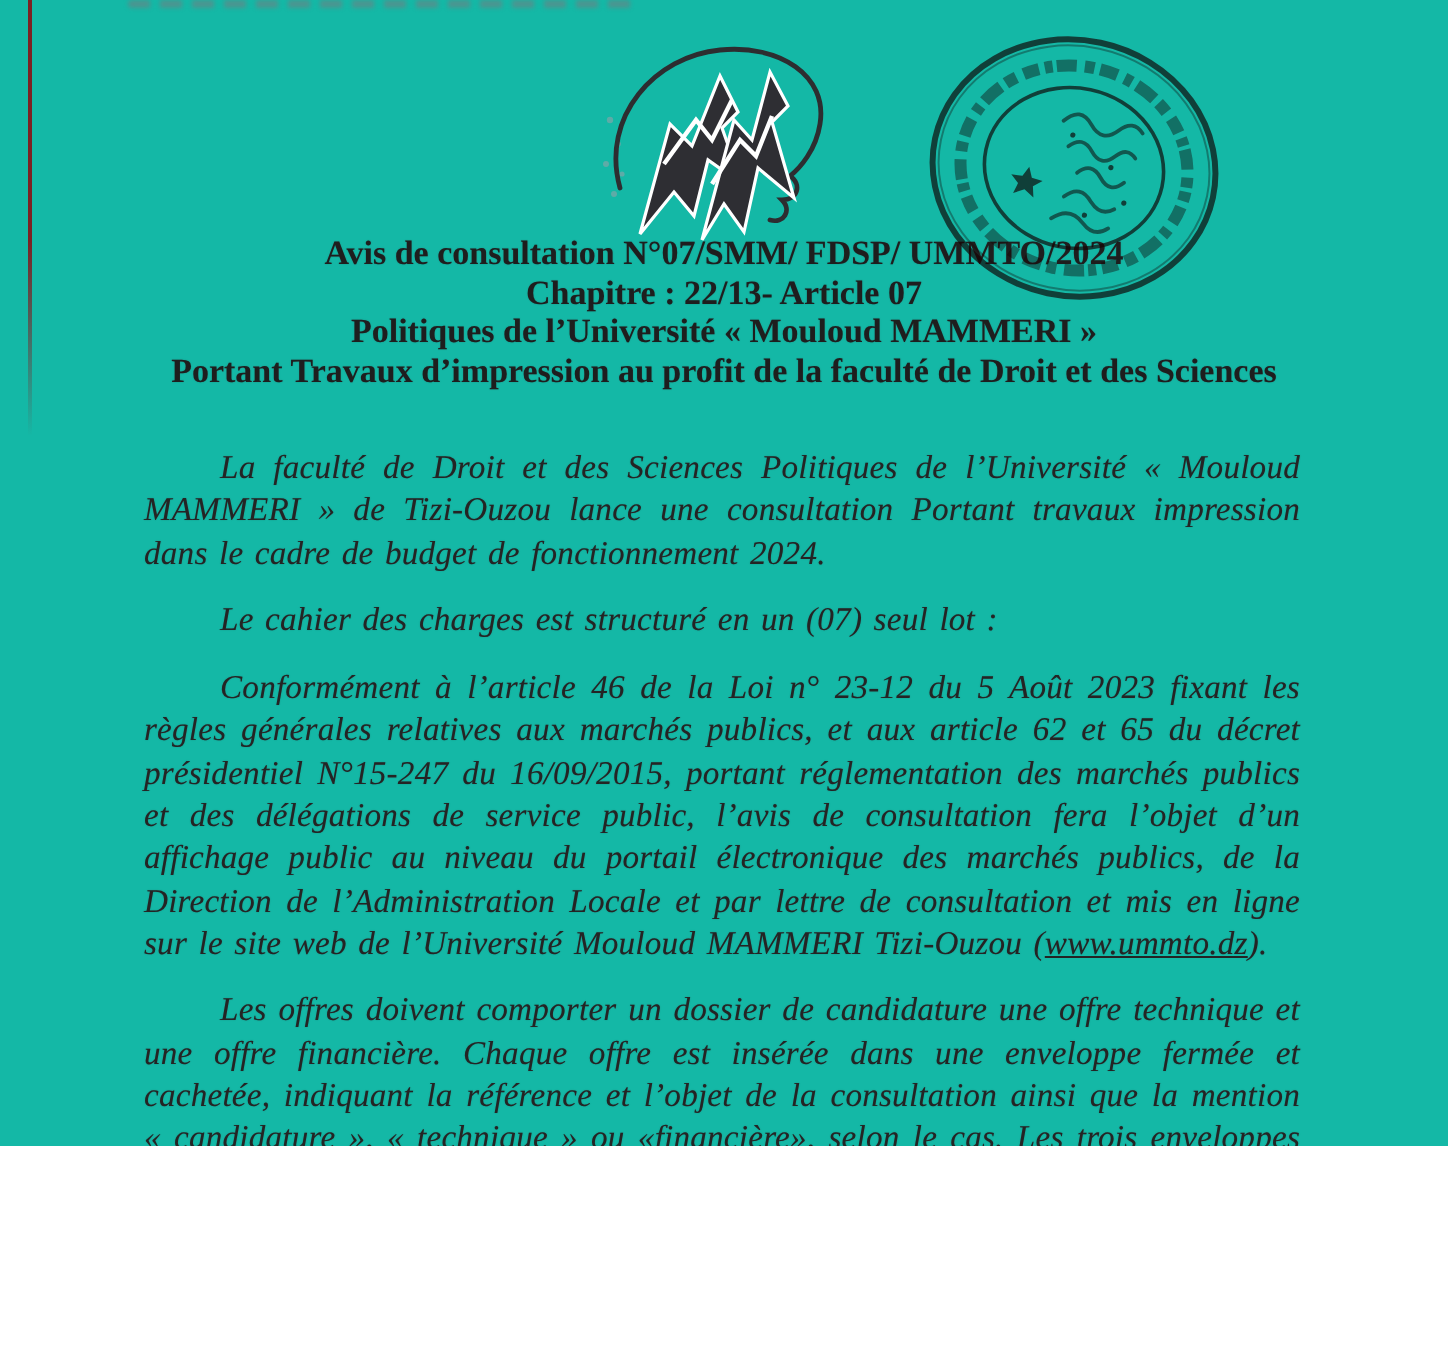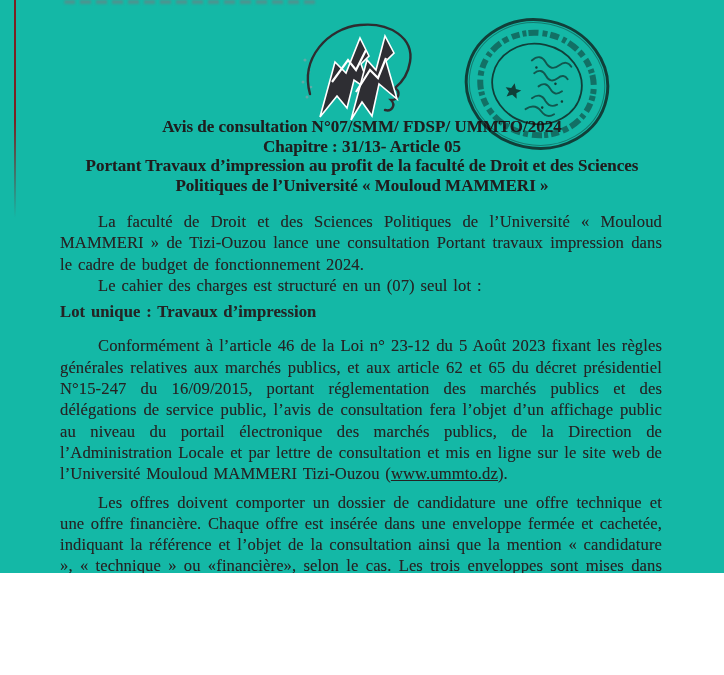--- a/index.html
+++ b/index.html
@@ -54,21 +54,21 @@
     font-size:17px;line-height:19.5px;color:#1e1e1e;
     z-index:2;
   }
   .body{
     position:absolute;top:211px;left:60px;width:602px;
     font-size:16.6px;line-height:21.3px;
     text-align:justify;
     word-spacing:1.5px;letter-spacing:0.1px;
     z-index:1;
   }
-  .body p{margin:0;}
+  .body p{margin:12px;font-style:italic;}
   .indent{text-indent:38px;}
   .p-lot{font-weight:700;margin-top:5px !important;}
   .p-conformement{margin-top:13px !important;}
   .p-soumissionnaires{margin-top:10px !important;}
   .p-offres{margin-top:7px !important;}
   .website-link{text-decoration:underline;color:inherit;}
   .offres-bold{font-weight:700;letter-spacing:0.2px;}
 </style>
 </head>
 <body>
@@ -106,26 +106,25 @@
       <path class="scribble" d="M71,101 q8,-8 16,-1 q7,6 13,0"></path>
       <circle class="mark" cx="73" cy="58" r="1.3"></circle>
       <circle class="mark" cx="95" cy="70" r="1.3"></circle>
       <circle class="mark" cx="87" cy="96" r="1.3"></circle>
       <circle class="mark" cx="105" cy="86" r="1.3"></circle>
     </g>
   </svg>
 
   <div class="title">
     <div>Avis de consultation N°07/SMM/ FDSP/ UMMTO/2024</div>
-    <div>Chapitre : 31/13- Article 05</div>
+    <div>Chapitre : 22/13- Article 07</div>
+    <div>Politiques de l’Université « Mouloud MAMMERI »</div>
     <div>Portant Travaux d’impression au profit de la faculté de Droit et des Sciences</div>
-    <div>Politiques de l’Université « Mouloud MAMMERI »</div>
   </div>
 
   <div class="body">
     <p class="indent">La faculté de Droit et des Sciences Politiques de l’Université « Mouloud MAMMERI » de Tizi-Ouzou lance une consultation Portant travaux impression dans le cadre de budget de fonctionnement 2024.</p>
     <p class="indent">Le cahier des charges est structuré en un (07) seul lot :</p>
-    <p class="p-lot">Lot unique : Travaux d’impression</p>
     <p class="indent p-conformement"><span>Conformément à l’article 46 de la Loi n° 23-12 du 5 Août 2023 fixant les règles générales relatives aux marchés publics, et aux article 62 et 65 du décret présidentiel N°15-247 du 16/09/2015, portant réglementation des marchés publics et des délégations de service public, l’avis de consultation fera l’objet d’un affichage public au niveau du portail électronique des marchés publics, de la Direction de l’Administration Locale et par lettre de consultation et mis en ligne sur le site web de l’Université Mouloud MAMMERI Tizi-Ouzou (</span><span class="website-link">www.ummto.dz</span><span>).</span></p>
     <p class="indent p-offres"><span>Les offres doivent comporter un dossier de candidature une offre technique et une offre financière. Chaque offre est insérée dans une enveloppe fermée et cachetée, indiquant la référence et l’objet de la consultation ainsi que la mention « candidature », « technique » ou «financière», selon le cas. Les trois enveloppes sont mises dans une autre enveloppe anonyme, comportant la mention: </span><span class="offres-bold">« A NE PAS OUVRIR QUE PAR LA COMMISSION D’OUVERTURE DES PLIS ET D’EVALUATION DES OFFRES</span></p>
   </div>
 
 </div>
 
 </body></html>

